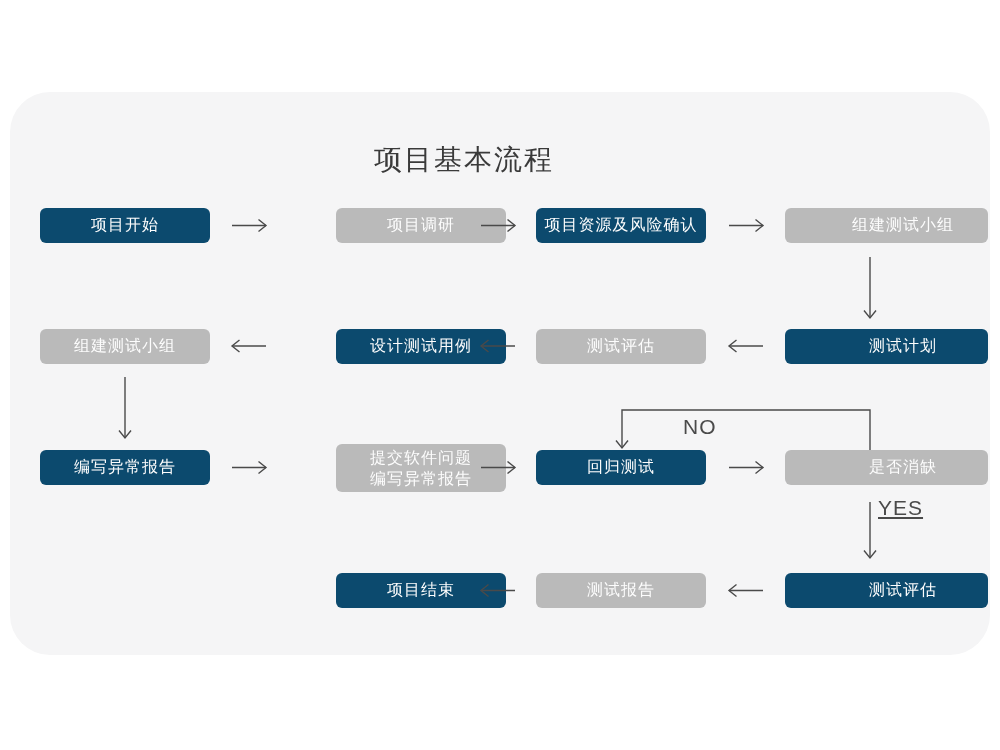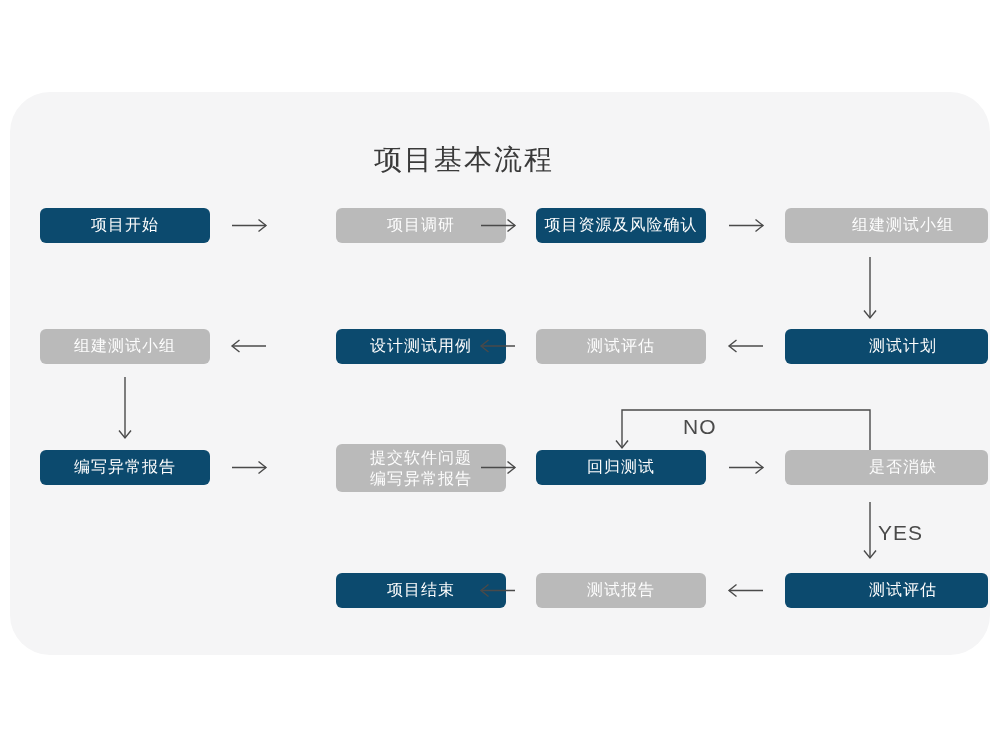--- a/index.html
+++ b/index.html
@@ -25,21 +25,21 @@
   .gray{background:#bababa;}
   .c1{left:40px;}.c2{left:288px;margin-left:48px;}.c3{left:536px;}.c4{left:785px;padding-left:33px;}
   .r1{top:208px;}.r2{top:329px;}.r3{top:450px;}.r4{top:573px;text-align:center;}
   .tall{top:444px;height:48px;line-height:21px;white-space:pre-line;}
   .edges{position:absolute;left:0;top:0;width:1000px;height:750px;pointer-events:none;}
   .edges path{stroke:#4a4a4a;stroke-width:1.4;fill:none;}
   .edge-label{
     position:absolute;font-size:21px;color:#4a4a4a;letter-spacing:1px;
   }
   .label-no{left:683px;top:415px;width:60px;}
-  .label-yes{left:878px;top:521px;}
+  .label-yes{left:878px;top:496px;text-decoration:underline;}
 </style>
 </head>
 <body>
 
 <div class="card"></div>
 
 <div class="title">项目基本流程</div>
 
 <div class="node purple c1 r1">项目开始</div>
 <div class="node gray   c2 r1">项目调研</div>

